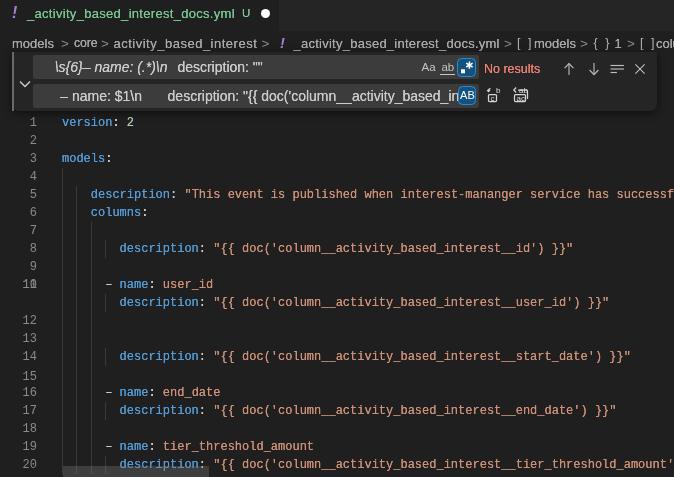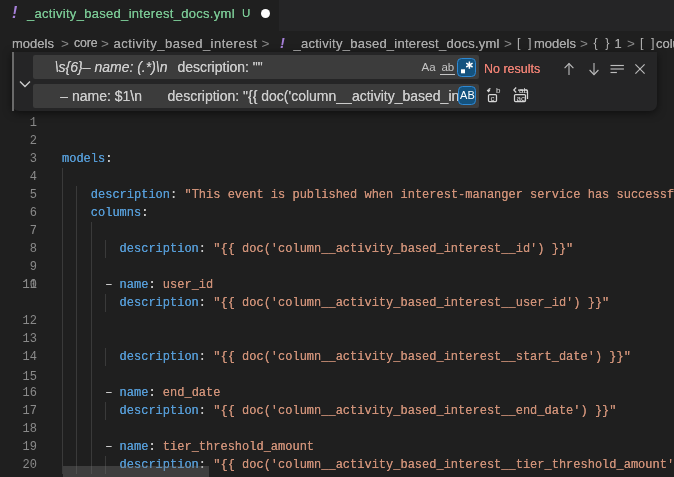--- a/index.html
+++ b/index.html
@@ -84,20 +84,21 @@
   <span class="sep" style="left:580px;">&gt;</span>
   <span class="cic" style="left:593.5px;">{ }</span>
   <span style="left:614.5px;">1</span>
   <span class="sep" style="left:627px;">&gt;</span>
   <span class="cic" style="left:640px;">[ ]</span>
   <span style="left:656px;">columns</span>
 </div>
 
 <div id="editor">
     <div class="ln" style="top: 62px;">1</div>
+    <div class="cl" style="top: 62px;"><span class="k">version</span><span class="p">: </span><span class="n">2</span></div>
     <div class="ln" style="top: 80px;">2</div>
     <div class="cl" style="top: 80px;"></div>
     <div class="ln" style="top: 98px;">3</div>
     <div class="cl" style="top: 98px;"><span class="k">models</span><span class="p">:</span></div>
     <div class="ln" style="top: 116px;">4</div>
     <div class="guide" style="left: 62px; top: 116px; height: 18px;"></div>
     <div class="ln" style="top: 134px;">5</div>
     <div class="cl" style="top: 134px;"><span class="p">    </span><span class="k">description</span><span class="p">: </span><span class="s">"This event is published when interest-mananger service has successfully"</span></div>
     <div class="guide" style="left: 62px; top: 134px; height: 18px;"></div>
     <div class="guide" style="left: 76.4px; top: 134px; height: 18px;"></div>

